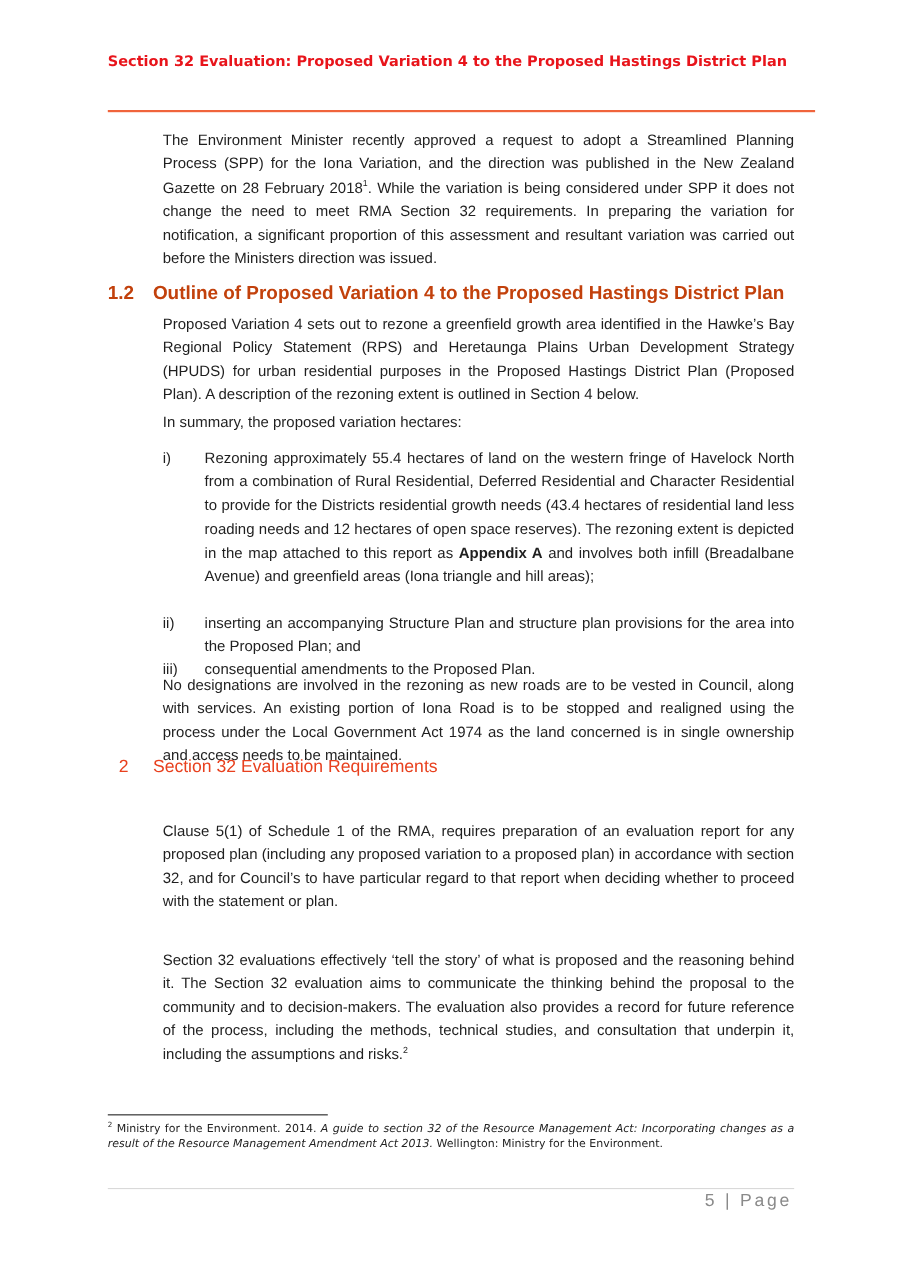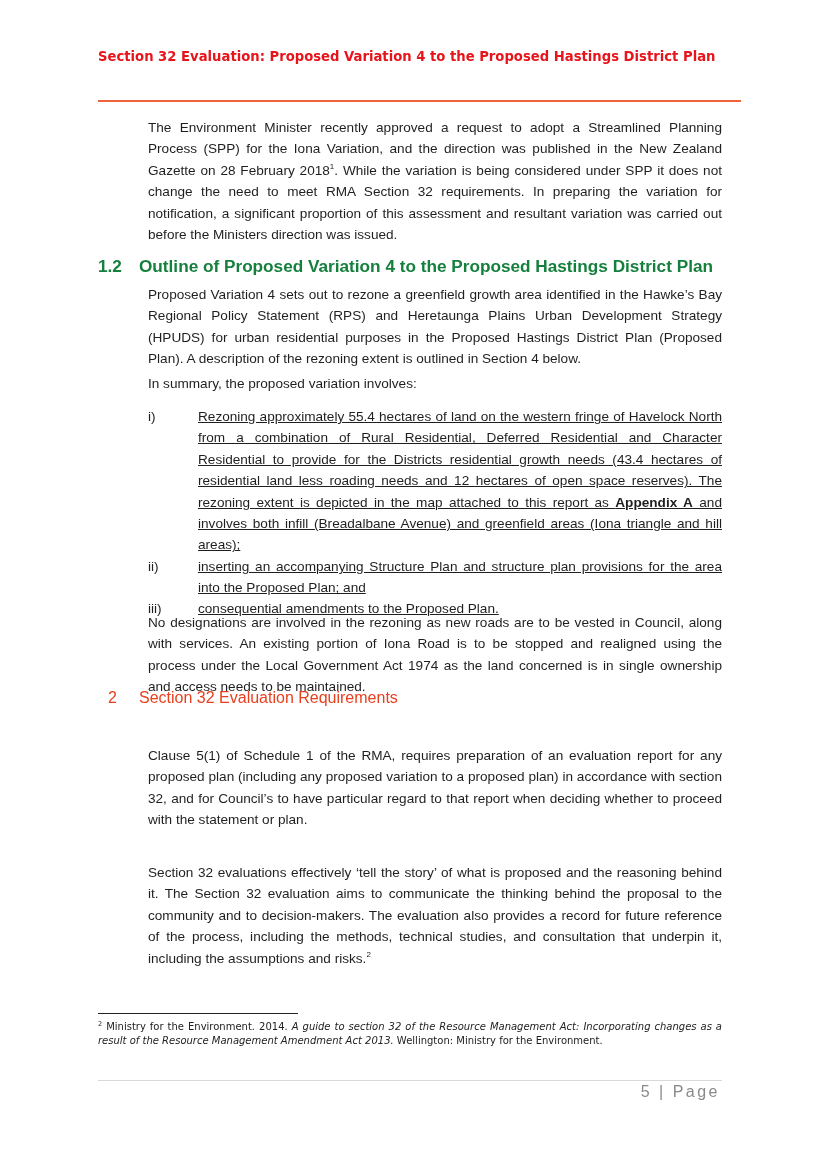--- a/index.html
+++ b/index.html
@@ -19,35 +19,35 @@
     .body-text {
       font-family: "Liberation Sans", sans-serif;
       font-size: 13.6px; line-height: 21.4px; color: #1f1f1f;
       text-align: justify;
     }
     .block { position: absolute; left: 148px; width: 574px; }
 
     .h2 {
       position: absolute; left: 98px; top: 256px;
       font-family: "Liberation Sans", sans-serif; font-weight: bold;
-      font-size: 17.2px; color: #15803d;
+      font-size: 17.2px; color: #c2410c;
       white-space: nowrap;
     }
     .h2 .num { display: inline-block; width: 41px; }
 
     .h1 {
       position: absolute; left: 108px; top: 689px;
       font-family: "Liberation Sans", sans-serif;
       font-size: 16px; color: #e8401e; white-space: nowrap;
     }
     .h1 .num { display: inline-block; width: 31px; }
 
     .list-item { position: absolute; left: 148px; width: 574px; }
     .list-item .marker { position: absolute; left: 0; top: 0; width: 40px; }
-    .list-item .content { margin-left: 50px; text-decoration: underline; }
+    .list-item .content { margin-left: 38px; }
 
     sup { font-size: 8px; vertical-align: super; line-height: 0; }
 
     .fn-rule {
       position: absolute; left: 98px; top: 1013px; width: 200px; height: 1px;
       background: #222;
     }
     .footnotes {
       position: absolute; left: 98px; top: 1020px; width: 624px;
       font-family: "DejaVu Sans", sans-serif; font-size: 10px; line-height: 13.5px; color: #222;
@@ -69,21 +69,21 @@
 
 <div class="page-header">Section 32 Evaluation: Proposed Variation 4 to the Proposed Hastings District Plan</div>
 <div class="header-rule"></div>
 
 <p class="block body-text" style="top:117px;"><span>The Environment Minister recently approved a request to adopt a Streamlined Planning Process (SPP) for the Iona Variation, and the direction was published in the New Zealand Gazette on 28 February 2018</span><sup>1</sup><span>.  While the variation is being considered under SPP it does not change the need to meet RMA Section 32 requirements.  In preparing the variation for notification, a significant proportion of this assessment and resultant variation was carried out before the Ministers direction was issued.</span></p>
 
 <div class="h2"><span class="num">1.2</span><span>Outline of Proposed Variation 4 to the Proposed Hastings District Plan</span></div>
 
 <p class="block body-text" style="top:284px;">Proposed Variation 4 sets out to rezone a greenfield growth area identified in the Hawke’s Bay Regional Policy Statement (RPS) and Heretaunga Plains Urban Development Strategy (HPUDS) for urban residential purposes in the Proposed Hastings District Plan (Proposed Plan). A description of the rezoning extent is outlined in Section 4 below.</p>
 
-<p class="block body-text" style="top:373px;">In summary, the proposed variation involves:</p>
+<p class="block body-text" style="top:373px;">In summary, the proposed variation hectares:</p>
 
 <div class="list-item body-text" style="top:406px;">
   <span class="marker">i)</span>
   <div class="content"><span>Rezoning approximately 55.4 hectares of land on the western fringe of Havelock North from a combination of Rural Residential, Deferred Residential and Character Residential to provide for the Districts residential growth needs (43.4 hectares of residential land less roading needs and 12 hectares of open space reserves).  The rezoning extent is depicted in the map attached to this report as </span><b>Appendix A</b><span> and involves both infill (Breadalbane Avenue) and greenfield areas (Iona triangle and hill areas);</span></div>
 </div>
 
 <div class="list-item body-text" style="top:556px;">
   <span class="marker">ii)</span>
   <div class="content">inserting an accompanying Structure Plan and structure plan provisions for the area into the Proposed Plan; and</div>
 </div>

